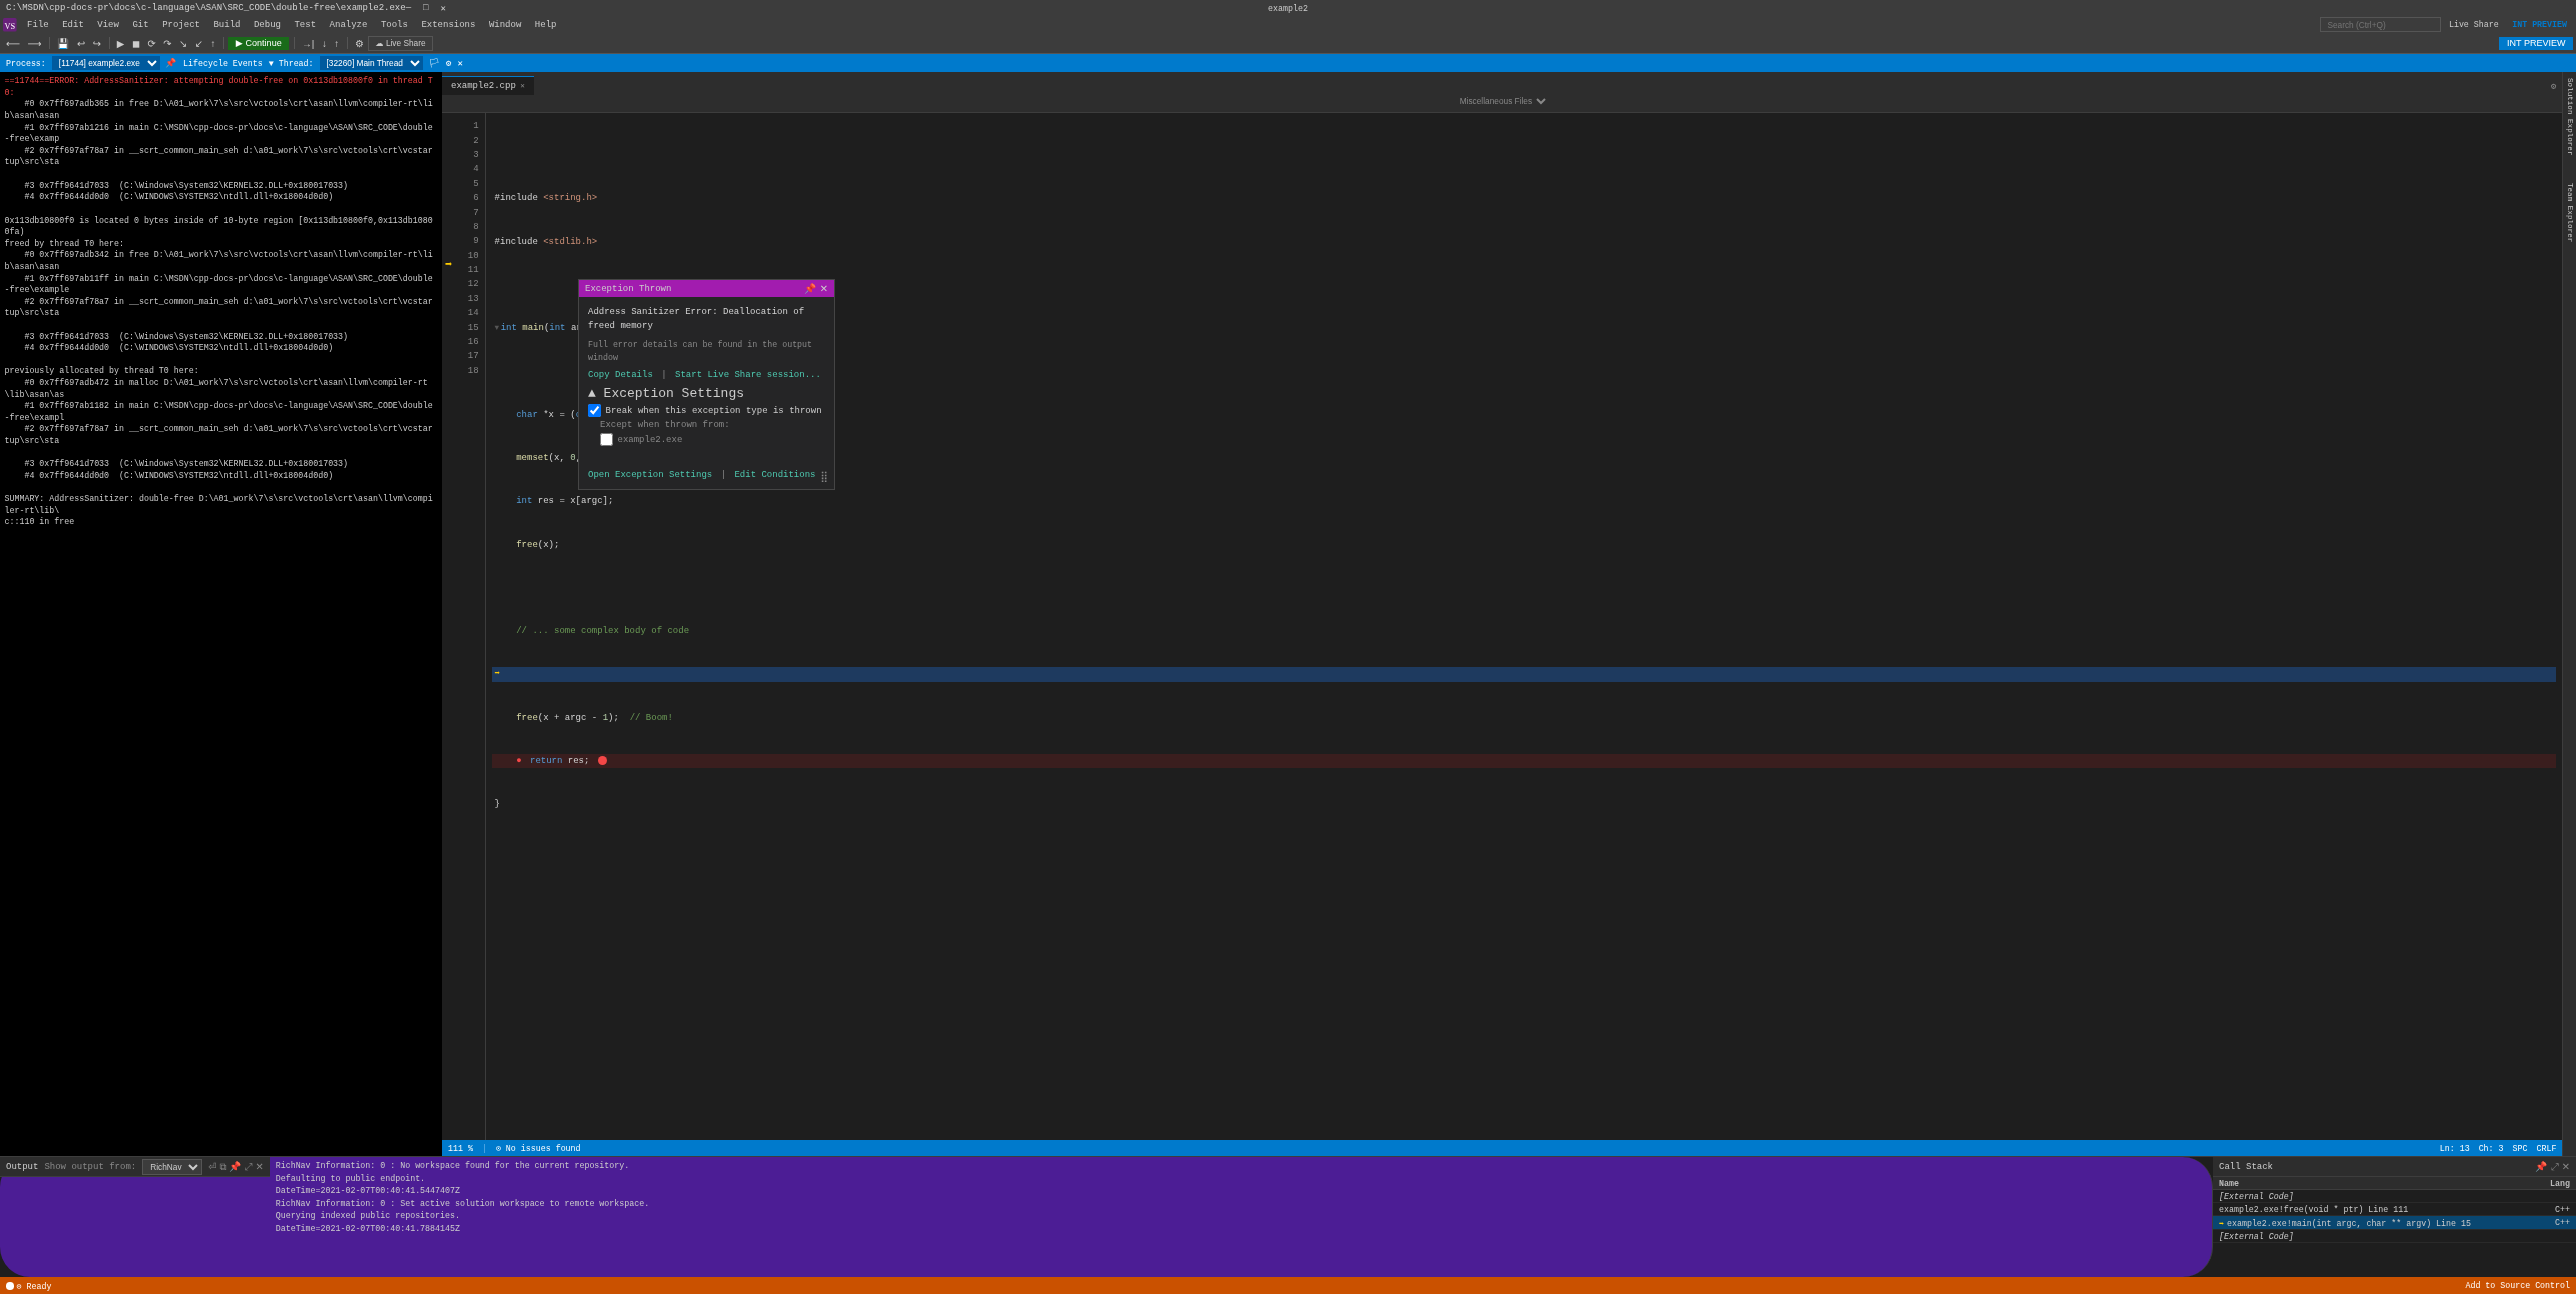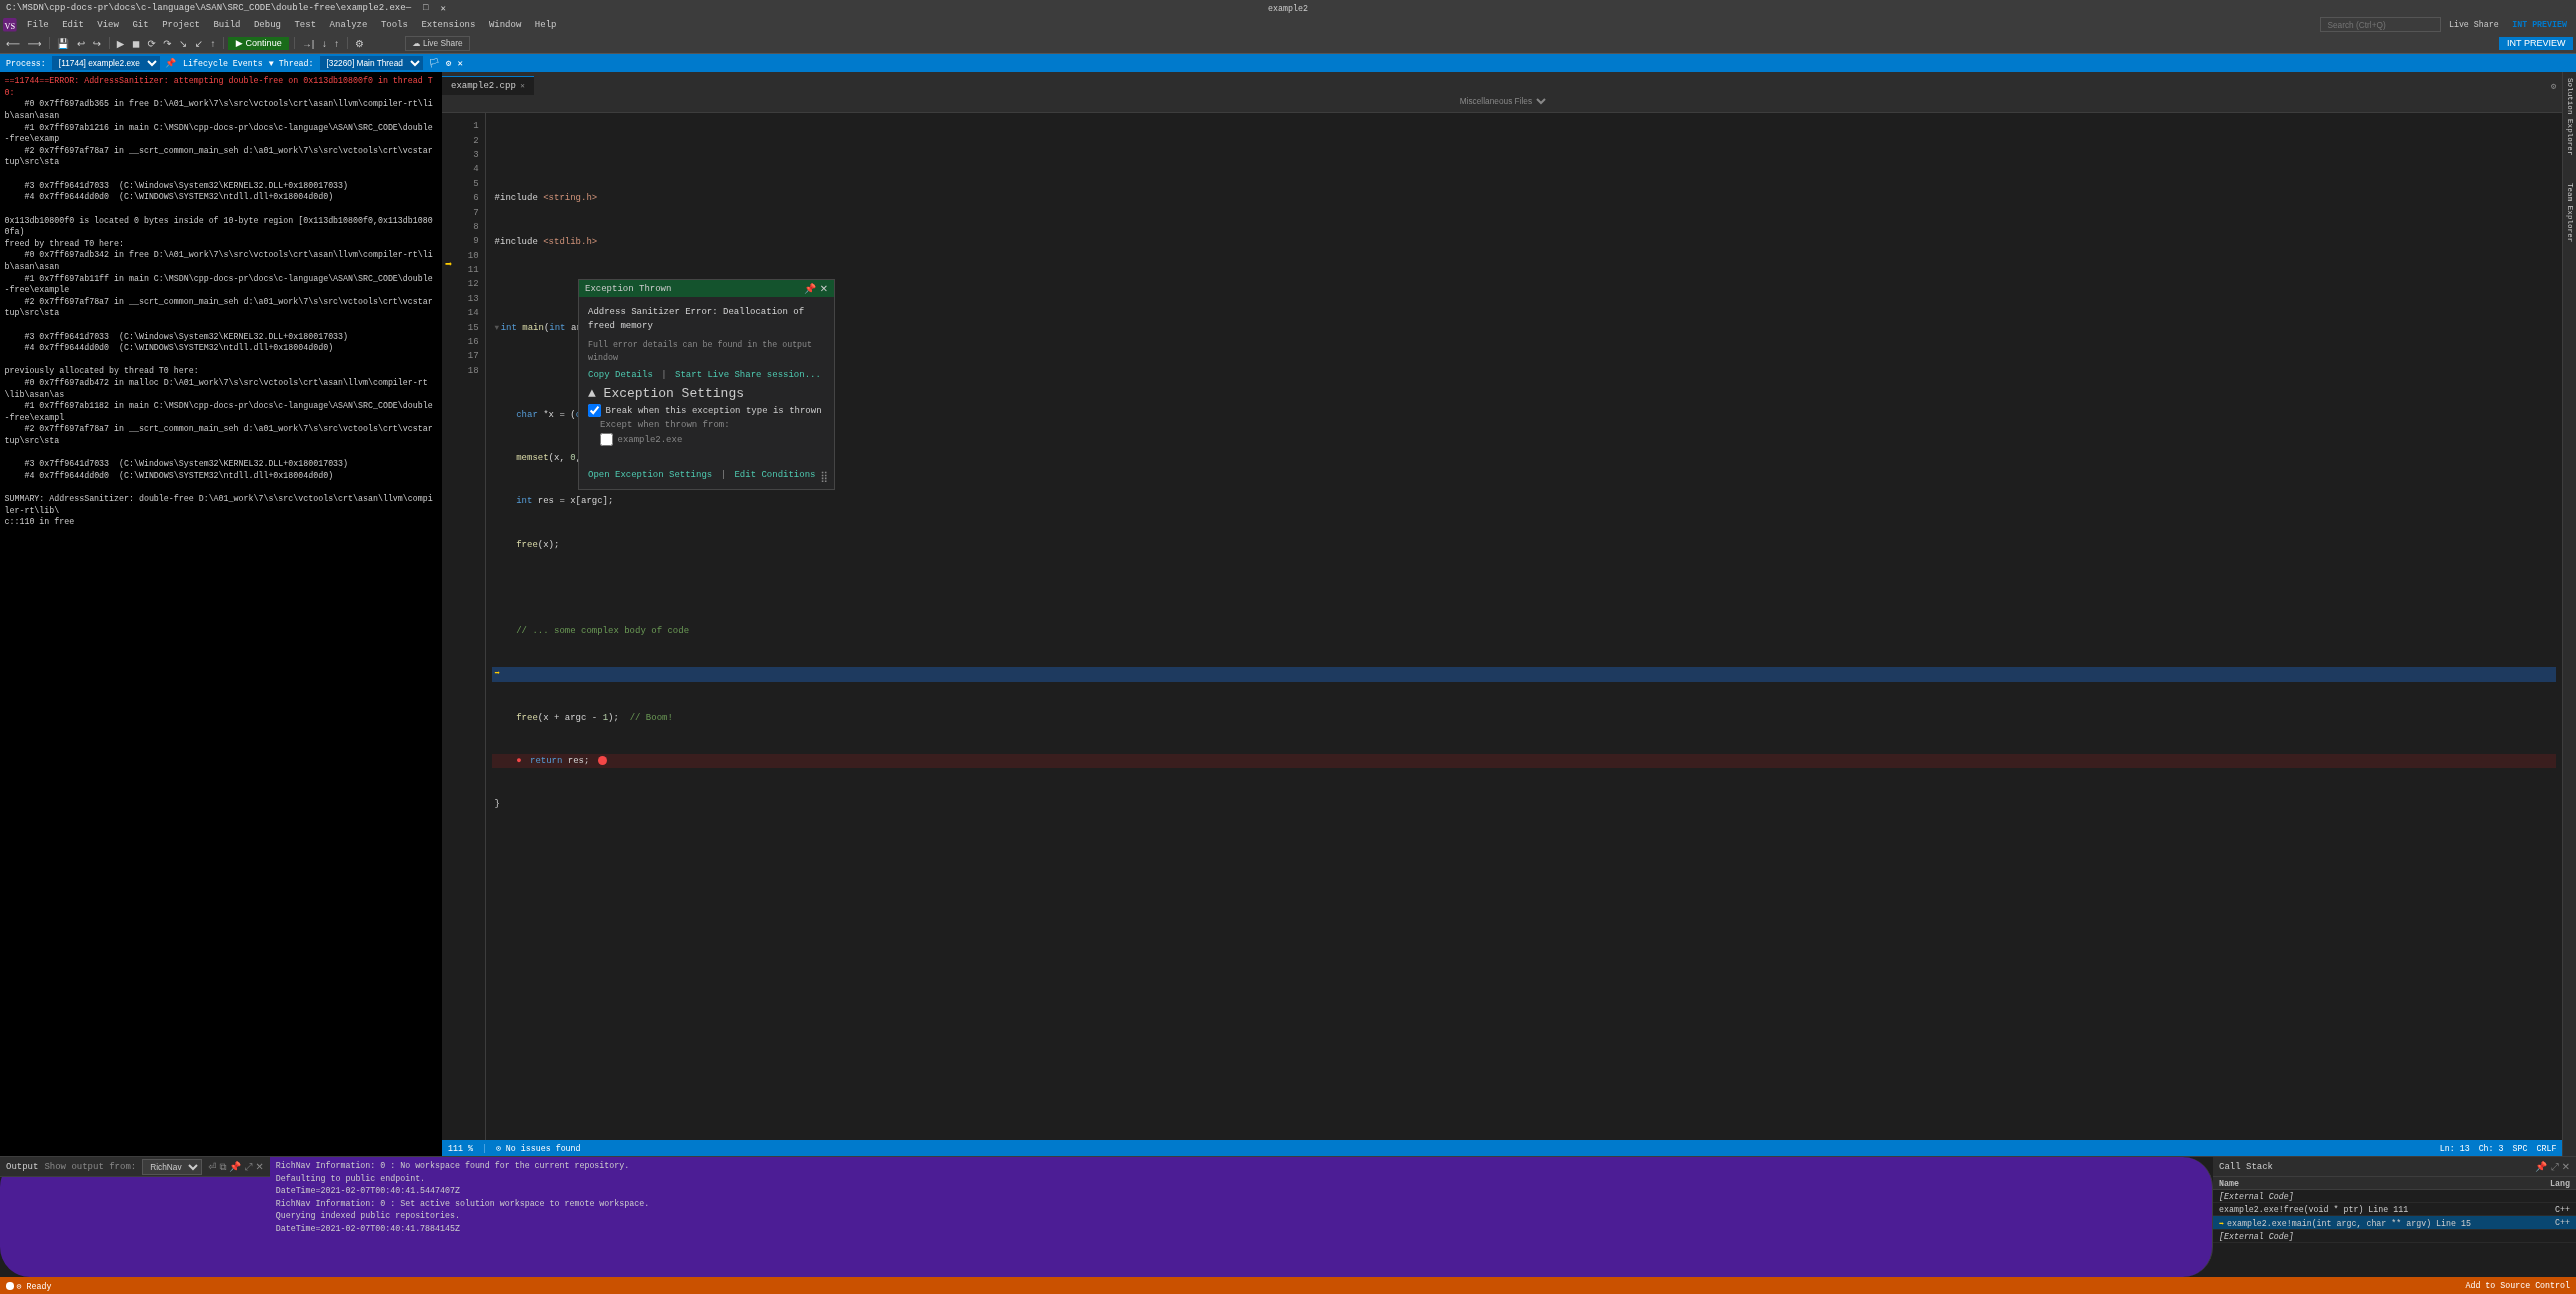--- a/index.html
+++ b/index.html
@@ -96,21 +96,20 @@
       cursor: pointer;
       font-size: 9px;
     }
     #live-share-btn {
       background: transparent;
       border: 0.8px solid #555;
       color: #ccc;
       padding: 1.5px 6px;
       cursor: pointer;
       font-size: 8.3px;
-      margin-left: 37px;
     }
 
     
     #process-bar {
       background: #007acc;
       height: 18px;
       display: flex;
       align-items: center;
       padding: 0 6px;
       flex-shrink: 0;
@@ -270,21 +269,21 @@
       position: absolute;
       top: 166px;
       left: 136px;
       width: 257px;
       background: #252526;
       border: 0.8px solid #454545;
       z-index: 10;
       font-size: 9px;
     }
     #exception-title-bar {
-      background: #14532d;
+      background: #a21caf;
       padding: 3px 6px;
       display: flex;
       align-items: center;
       justify-content: space-between;
     }
     #exception-title-bar span { color: #ccc; font-size: 9px; }
     #exception-title-controls { display: flex; gap: 3px; }
     #exception-title-controls button {
       background: transparent;
       border: none;

